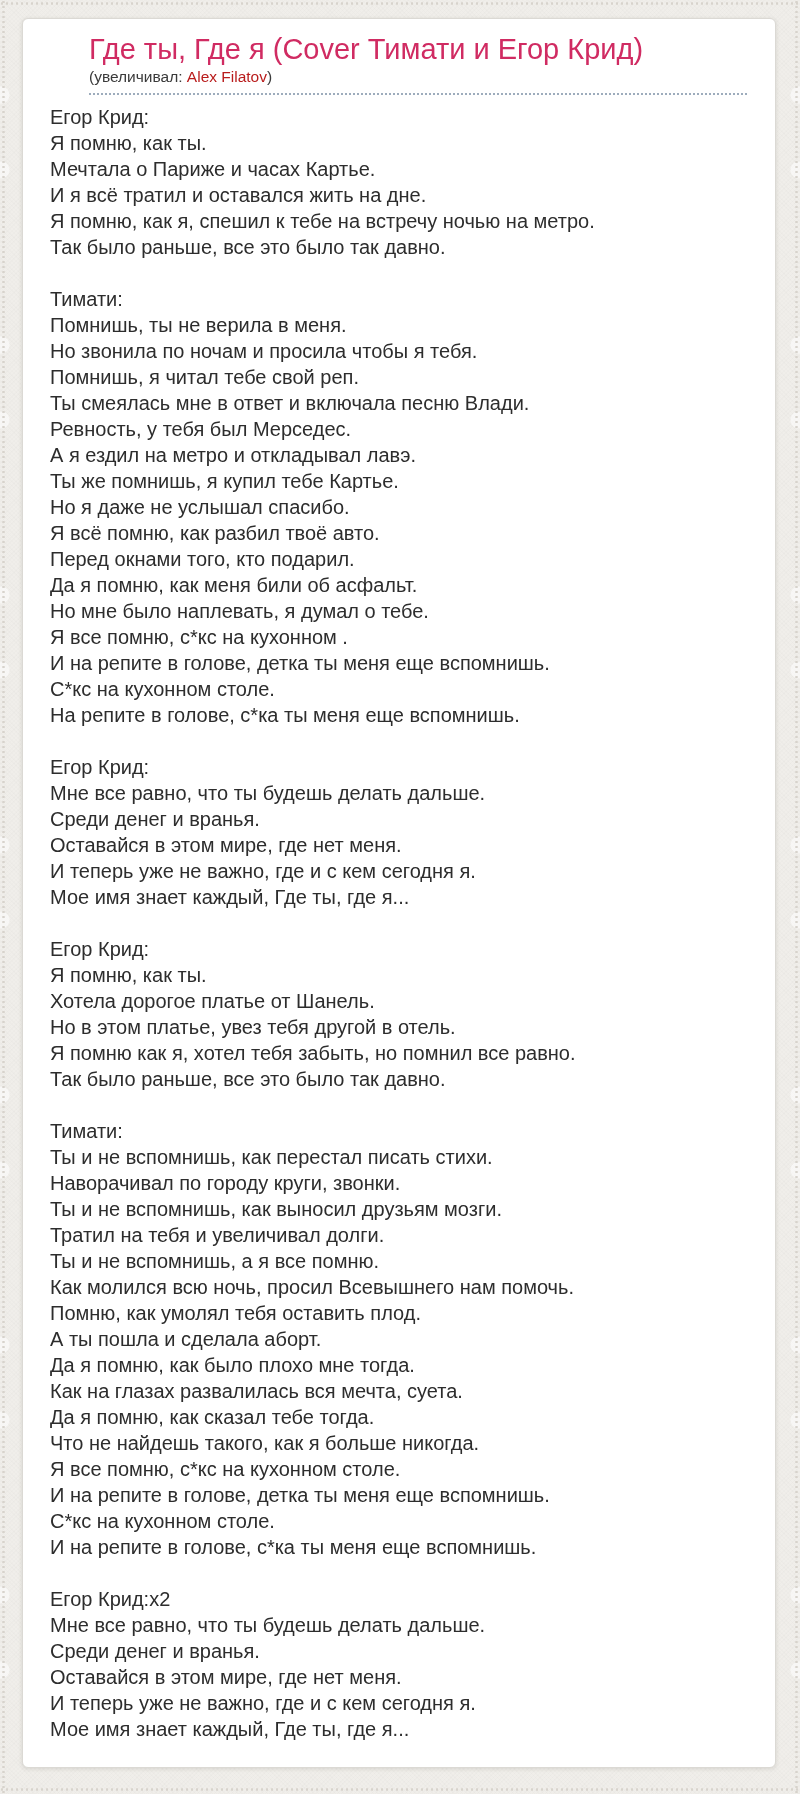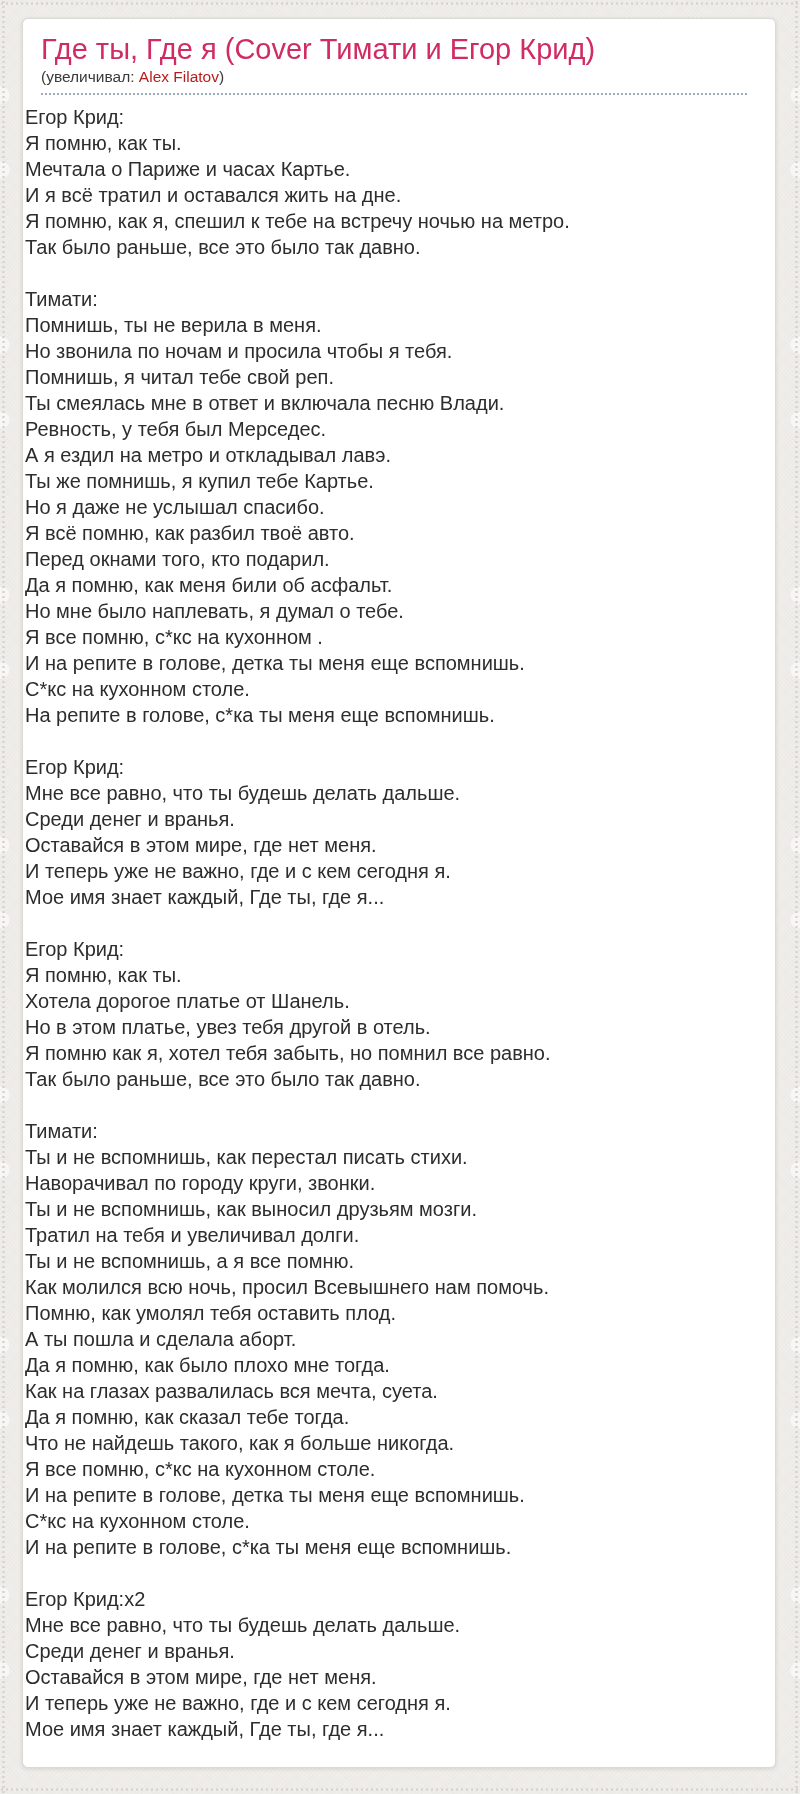--- a/index.html
+++ b/index.html
@@ -57,20 +57,21 @@
     height: 1750px;
     background: #ffffff;
     border: 1px solid #dbd9d4;
     border-radius: 6px;
     box-shadow: 0 1px 4px rgba(60,55,45,0.14);
     box-sizing: border-box;
     z-index: 2;
   }
   .card-header {
     padding: 13px 28px 0 18px;
+    margin-left: 48px;
   }
   .title {
     margin: 0;
     font-size: 29px;
     line-height: 34px;
     font-weight: 400;
     color: #d02b62;
     letter-spacing: 0;
   }
   .artist-line {
@@ -86,21 +87,21 @@
   }
   .header-divider {
     margin-top: 6px;
     height: 2px;
     background-image: radial-gradient(circle 0.9px at 1px 1px, #9dacbc 0 0.9px, rgba(0,0,0,0) 1.3px);
     background-size: 4px 2px;
     background-repeat: repeat-x;
   }
   .lyrics {
     margin: 9px 0 0 0;
-    padding: 0 20px 26px 2px;
+    padding: 0 20px 26px 27px;
     font-family: "Liberation Sans", sans-serif;
     font-size: 20px;
     line-height: 26px;
     color: #2d2d2d;
     white-space: pre-wrap;
   }
 </style>
 </head>
 <body>
 

